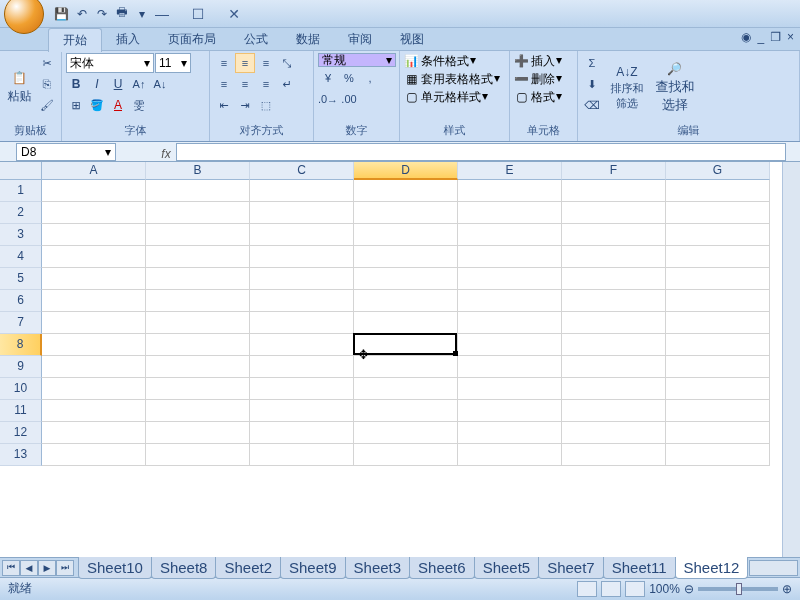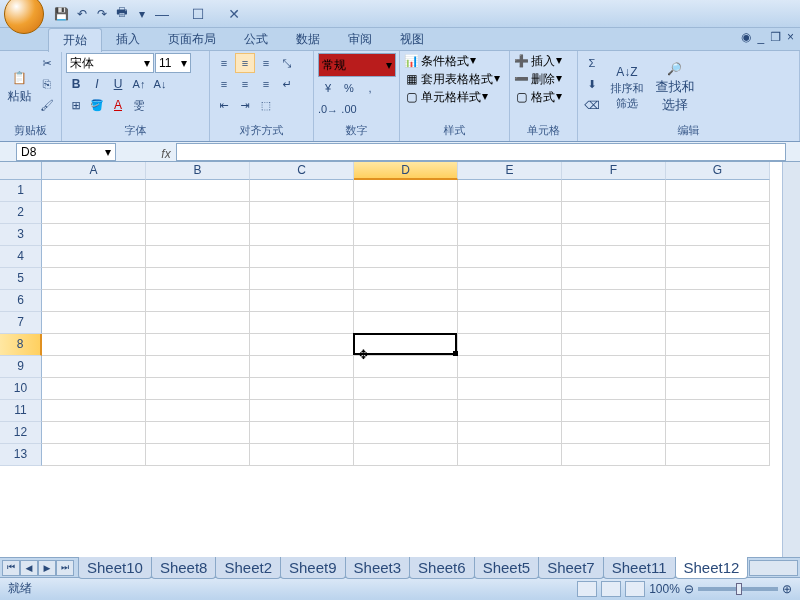--- a/index.html
+++ b/index.html
@@ -17,21 +17,21 @@
 .help-btns{position:absolute;right:6px;top:2px;display:flex;gap:6px;color:#2a4a7a}
 .ribbon{height:92px;background:#cfe0f5;border-top:1px solid #9db8d6;border-bottom:1px solid #7a9ac0;display:flex}
 .group{border-right:1px solid #a8c0dd;display:flex;flex-direction:column;padding:2px 4px}
 .group-body{flex:1;display:flex;gap:2px}
 .group-label{text-align:center;font-size:11px;color:#3a5a8a;padding:1px}
 .big-btn{width:40px;display:flex;flex-direction:column;align-items:center;justify-content:center;gap:2px;color:#2a4a7a}
 .sm-row{display:flex;gap:1px;}
 .sm-btn{width:20px;height:20px;border:1px solid transparent;display:flex;align-items:center;justify-content:center;font-size:11px;color:#2a4a7a}
 .font-sel{width:88px;height:20px;background:#fff;border:1px solid #8aa8c8;padding:0 3px;display:flex;align-items:center;justify-content:space-between}
 .size-sel{width:36px;height:20px;background:#fff;border:1px solid #8aa8c8;padding:0 3px;display:flex;align-items:center;justify-content:space-between}
-.fmt-sel{width:78px;height:24px;background:#b91c1c;border:1px solid #8aa8c8;padding:0 3px;display:flex;align-items:center;justify-content:space-between}
+.fmt-sel{width:78px;height:14px;background:#c4b5fd;border:1px solid #8aa8c8;padding:0 3px;display:flex;align-items:center;justify-content:space-between}
 .col{display:flex;flex-direction:column;gap:1px}
 .ico{display:inline-flex;width:16px;height:16px;align-items:center;justify-content:center}
 .formula-bar{height:20px;background:#e6eff9;border-bottom:1px solid #8aa8c8;display:flex;align-items:flex-end}
 .namebox{width:100px;height:18px;background:#fff;border:1px solid #8aa8c8;margin-left:16px;padding:0 4px;display:flex;align-items:center;justify-content:space-between}
 .fx{width:20px;text-align:center;font-style:italic;color:#555;margin-left:40px}
 .fx-input{flex:1;height:18px;background:#fff;border:1px solid #8aa8c8;margin-right:14px}
 .grid-area{position:relative;height:395px;background:#fff}
 .corner{position:absolute;left:0;top:0;width:42px;height:18px;background:#e4ecf7;border-right:1px solid #9db8d6;border-bottom:1px solid #9db8d6}
 .col-hdrs{position:absolute;left:42px;top:0;right:18px;height:18px;display:flex}
 .col-hdr{width:104px;background:#e4ecf7;border-right:1px solid #ccd8e8;border-bottom:1px solid #9db8d6;text-align:center;color:#2a4a7a;line-height:17px}

